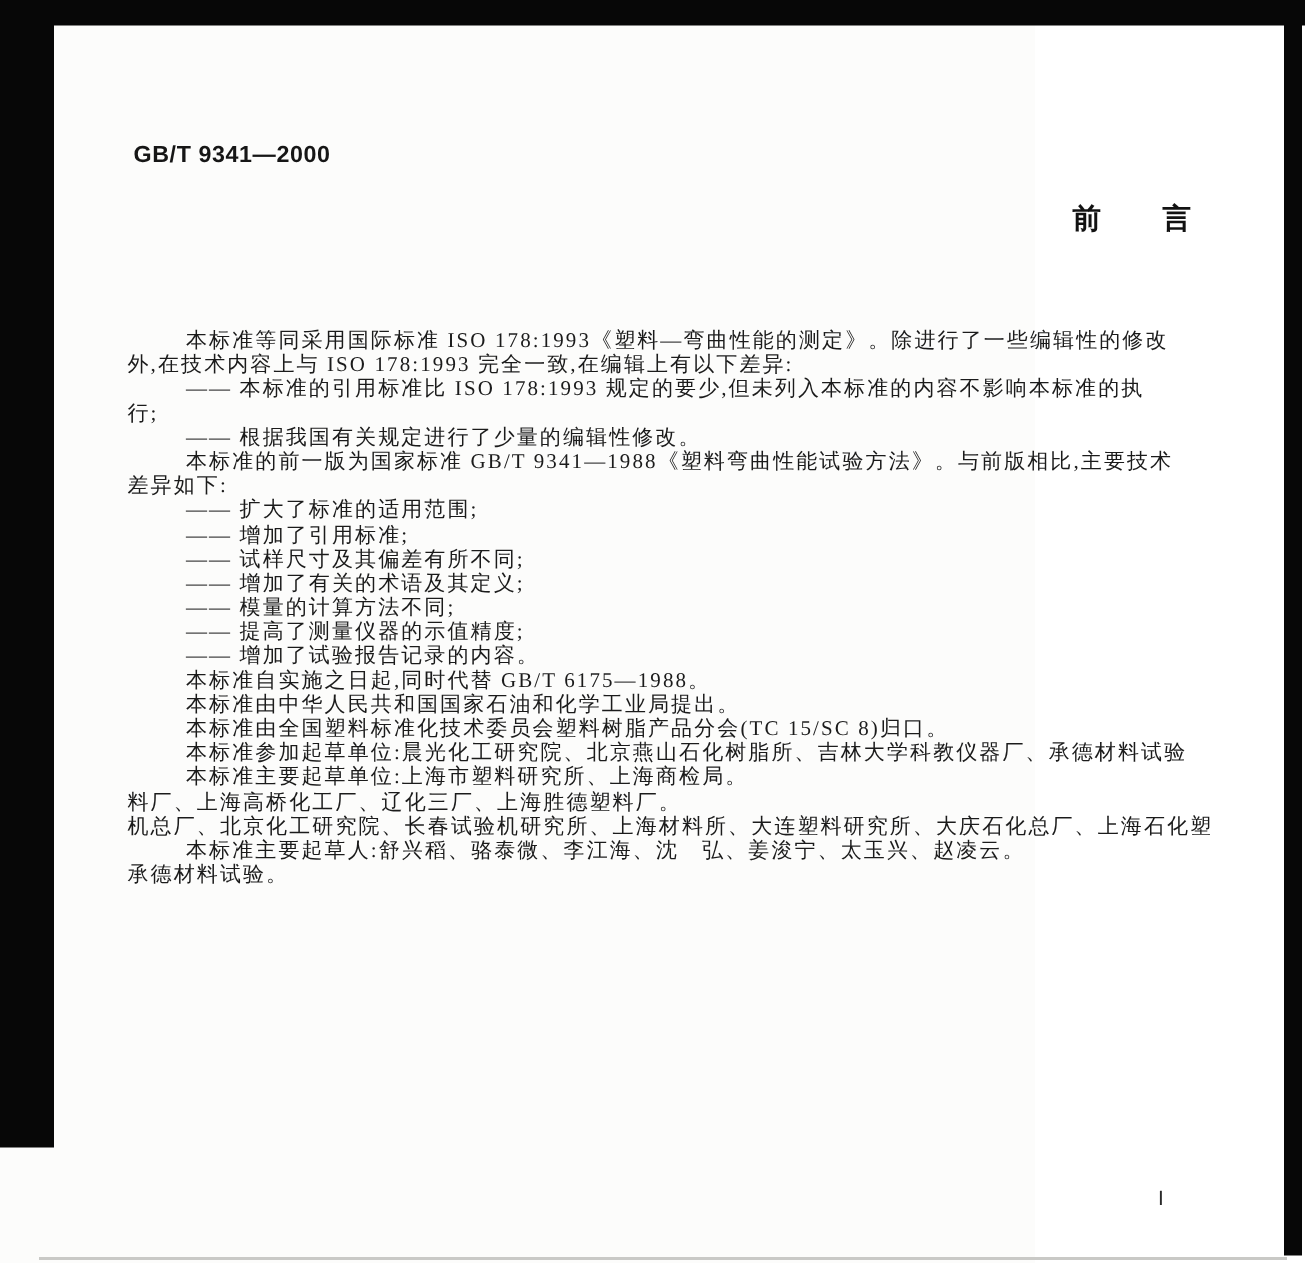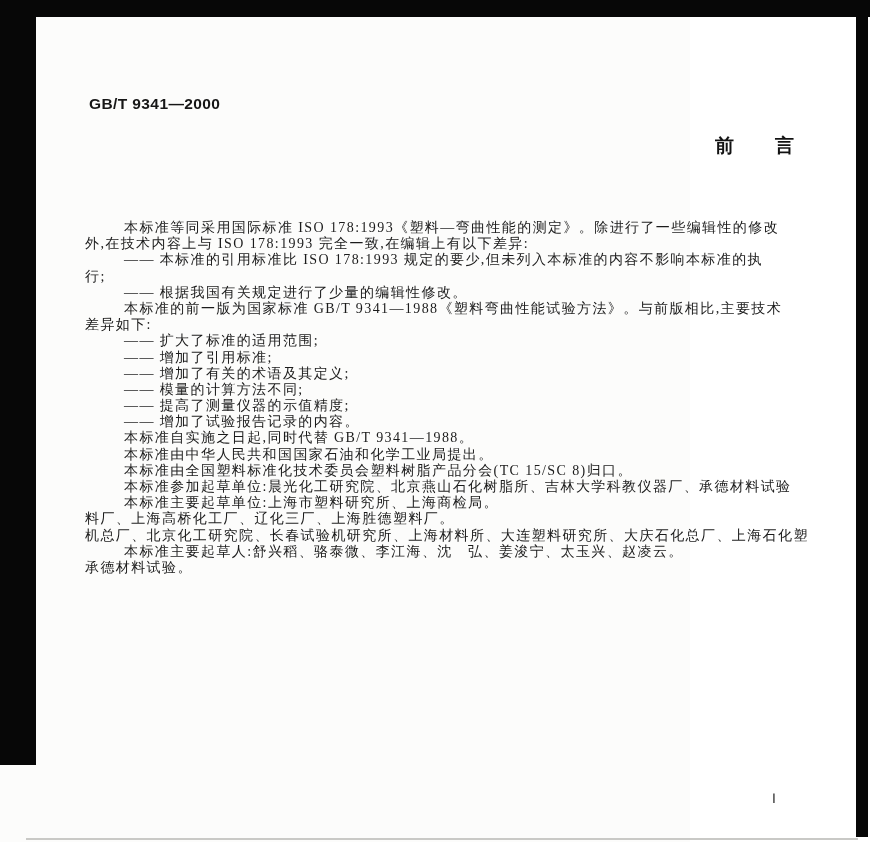--- a/index.html
+++ b/index.html
@@ -59,25 +59,26 @@
   <div class="body-text">
     <div class="ln ind">本标准等同采用国际标准 ISO 178:1993《塑料—弯曲性能的测定》。除进行了一些编辑性的修改</div>
     <div class="ln">外,在技术内容上与 ISO 178:1993 完全一致,在编辑上有以下差异:</div>
     <div class="ln ind">—— 本标准的引用标准比 ISO 178:1993 规定的要少,但未列入本标准的内容不影响本标准的执</div>
     <div class="ln">行;</div>
     <div class="ln ind">—— 根据我国有关规定进行了少量的编辑性修改。</div>
     <div class="ln ind">本标准的前一版为国家标准 GB/T 9341—1988《塑料弯曲性能试验方法》。与前版相比,主要技术</div>
     <div class="ln">差异如下:</div>
     <div class="ln ind">—— 扩大了标准的适用范围;</div>
     <div class="ln ind">—— 增加了引用标准;</div>
+    <div class="ln ind">—— 试样尺寸及其偏差有所不同;</div>
     <div class="ln ind">—— 增加了有关的术语及其定义;</div>
     <div class="ln ind">—— 模量的计算方法不同;</div>
     <div class="ln ind">—— 提高了测量仪器的示值精度;</div>
     <div class="ln ind">—— 增加了试验报告记录的内容。</div>
-    <div class="ln ind">本标准自实施之日起,同时代替 GB/T 9341—1988。</div>
+    <div class="ln ind">本标准自实施之日起,同时代替 GB/T 6175—1988。</div>
     <div class="ln ind">本标准由中华人民共和国国家石油和化学工业局提出。</div>
     <div class="ln ind">本标准由全国塑料标准化技术委员会塑料树脂产品分会(TC 15/SC 8)归口。</div>
     <div class="ln ind">本标准参加起草单位:晨光化工研究院、北京燕山石化树脂所、吉林大学科教仪器厂、承德材料试验</div>
     <div class="ln ind">本标准主要起草单位:上海市塑料研究所、上海商检局。</div>
     <div class="ln">料厂、上海高桥化工厂、辽化三厂、上海胜德塑料厂。</div>
     <div class="ln">机总厂、北京化工研究院、长春试验机研究所、上海材料所、大连塑料研究所、大庆石化总厂、上海石化塑</div>
     <div class="ln ind">本标准主要起草人:舒兴稻、骆泰微、李江海、沈　弘、姜浚宁、太玉兴、赵凌云。</div>
     <div class="ln">承德材料试验。</div>
   </div>
 

